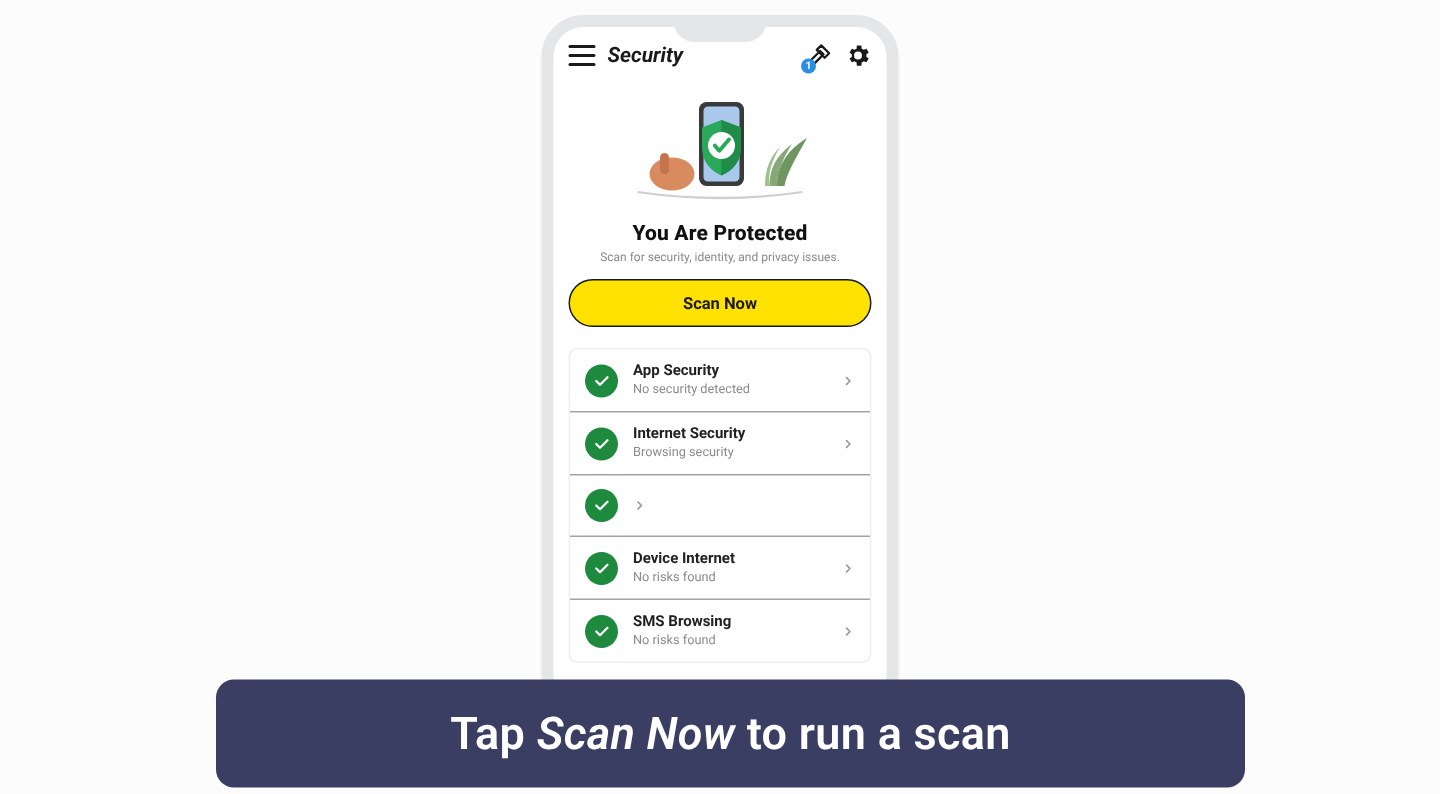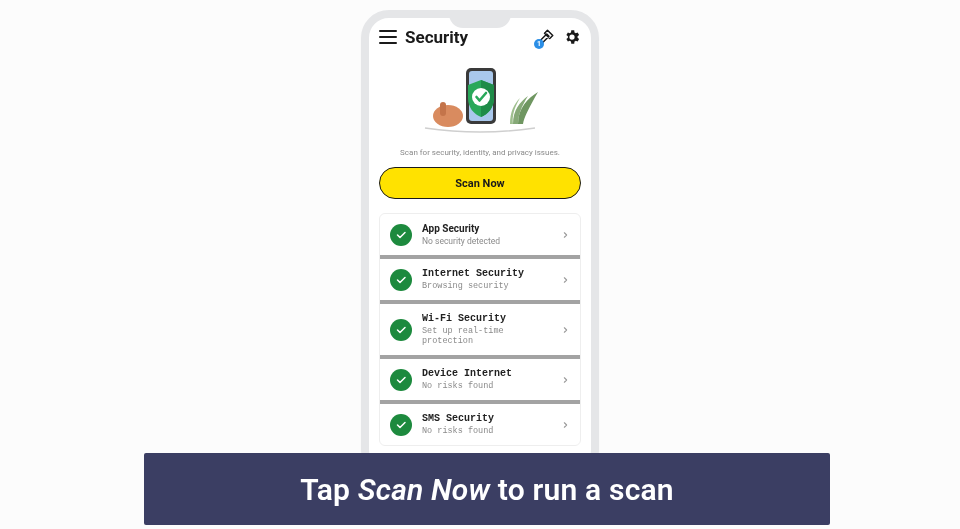--- a/index.html
+++ b/index.html
@@ -39,21 +39,21 @@
     .app-bar {
       display: flex;
       align-items: center;
       justify-content: space-between;
       height: 38px;
       padding: 0 10px;
     }
     .app-bar-left { display:flex; align-items:center; gap:8px; }
     .menu-icon { width:18px; height:14px; display:flex; flex-direction:column; justify-content:space-between; }
     .menu-icon span { display:block; height:2.4px; background:#1a1a1a; border-radius:2px; }
-    .app-title { font-size:17px; font-weight:700; color:#1a1a1a; }
+    .app-title { font-size:14px; font-weight:700; color:#1a1a1a;font-style:italic; }
     .app-bar-right { display:flex; align-items:center; gap:8px; }
     .tools-icon { position:relative; width:18px; height:18px; }
     .tools-icon svg { display:block; }
     .tools-badge {
       position:absolute; bottom:-3px; left:-3px;
       width:10px; height:10px; border-radius:50%;
       background:#2b8ee6; color:#fff;
       font-size:7px; line-height:10px; text-align:center;
       font-weight:700;
     }
@@ -88,41 +88,41 @@
       border:1px solid #eeeeee;
       border-radius:6px;
       overflow:hidden;
     }
     .card-row {
       display:flex; align-items:center;
       padding: 9px 10px;
       gap:10px;
       cursor:pointer;
     }
-    .card-row + .card-row { border-top:4px solid #a3a3a3;font-family:Liberation Mono, monospace; }
+    .card-row + .card-row { border-top:1px solid #a3a3a3; }
     .status-dot {
       width:22px; height:22px; border-radius:50%;
       background:#1d8a3e;
       display:flex; align-items:center; justify-content:center;
       flex-shrink:0;
     }
     .status-dot svg { display:block; }
     .card-text { flex:1; min-width:0; }
     .card-title { font-size:10px; font-weight:700; color:#222; line-height:1.2; }
     .card-sub { font-size:8.5px; color:#8a8a8a; margin-top:1px; }
     .chev { flex-shrink:0; }
     .chev svg { display:block; }
 
     .caption {
       position:absolute;
       left:130px; right:130px;
       bottom:4px;
       height:72px;
       background:#3b3e63;
-      border-radius:2px;
+      border-radius:12px;
       display:flex; align-items:center; justify-content:center;
       color:#fff;
       font-size:30px;
       font-weight:600;
       letter-spacing:0.2px;
       margin-left:14px;
     }
     .caption em { font-style:italic; font-weight:600; }
   </style>
 </head>
@@ -171,20 +171,21 @@
 
         <rect x="56" y="6" width="30" height="56" rx="5" fill="#3a3a3a"></rect>
         <rect x="59" y="9" width="24" height="50" rx="3" fill="#a9c8ec"></rect>
 
         <path d="M71 18 L84 23 L84 36 C84 46 78 52 71 55 C64 52 58 46 58 36 L58 23 Z" fill="#29a85a"></path>
         <path d="M71 18 L84 23 L84 36 C84 46 78 52 71 55 L71 18 Z" fill="#1f8c49"></path>
         <circle cx="71" cy="35" r="9" fill="#ffffff"></circle>
         <path d="M66.5 35 L69.5 38.5 L76 31" stroke="#29a85a" stroke-width="2.6" fill="none" stroke-linecap="round" stroke-linejoin="round"></path>
       </svg>
     </div>
+    <div class="hero-title">You Are Protected</div>
     <div class="hero-sub">Scan for security, identity, and privacy issues.</div>
   </div>
 
   <div class="scan-btn">
     <span>Scan Now</span>
   </div>
 
   <div class="cards">
     <div class="card-row">
       <div class="status-dot">
@@ -219,24 +220,20 @@
           </svg>
       </div>
     </div>
 
     <div class="card-row">
       <div class="status-dot">
         <svg width="12" height="12" viewBox="0 0 24 24">
             <path d="M5 12l5 5L20 7" stroke="#fff" stroke-width="3" fill="none" stroke-linecap="round" stroke-linejoin="round"></path>
           </svg>
       </div>
-      <div class="card-text">
-        <div class="card-title">Wi-Fi Security</div>
-        <div class="card-sub">Set up real-time protection</div>
-      </div>
       <div class="chev">
         <svg width="9" height="12" viewBox="0 0 24 24">
             <path d="M9 6l6 6-6 6" stroke="#9a9a9a" stroke-width="3" fill="none" stroke-linecap="round" stroke-linejoin="round"></path>
           </svg>
       </div>
     </div>
 
     <div class="card-row">
       <div class="status-dot">
         <svg width="12" height="12" viewBox="0 0 24 24">
@@ -254,21 +251,21 @@
       </div>
     </div>
 
     <div class="card-row">
       <div class="status-dot">
         <svg width="12" height="12" viewBox="0 0 24 24">
             <path d="M5 12l5 5L20 7" stroke="#fff" stroke-width="3" fill="none" stroke-linecap="round" stroke-linejoin="round"></path>
           </svg>
       </div>
       <div class="card-text">
-        <div class="card-title">SMS Security</div>
+        <div class="card-title">SMS Browsing</div>
         <div class="card-sub">No risks found</div>
       </div>
       <div class="chev">
         <svg width="9" height="12" viewBox="0 0 24 24">
             <path d="M9 6l6 6-6 6" stroke="#9a9a9a" stroke-width="3" fill="none" stroke-linecap="round" stroke-linejoin="round"></path>
           </svg>
       </div>
     </div>
   </div>
 </div>

